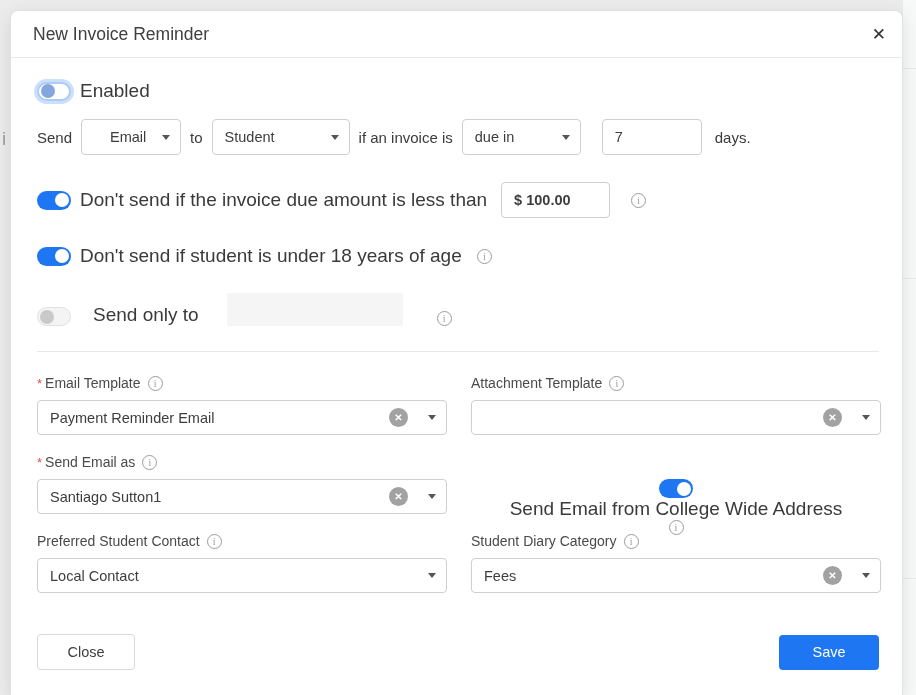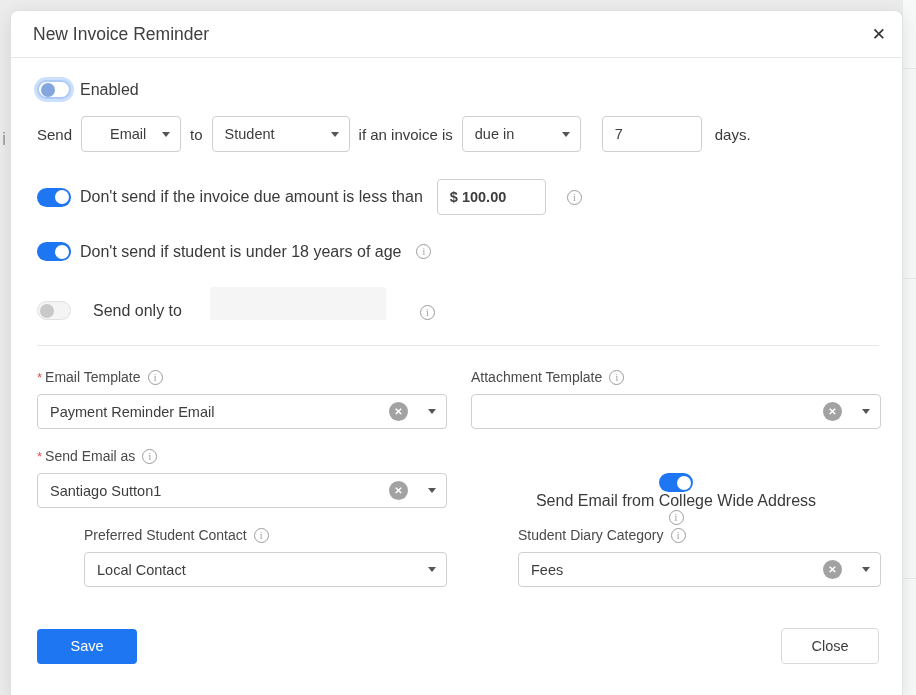--- a/index.html
+++ b/index.html
@@ -40,21 +40,21 @@
   .toggle.off { background:#f4f4f4; border:1px solid #e1e1e1; }
   .toggle.off .knob { left:2px; top:1.5px; background:#c9c9c9; }
   .toggle.focus-off {
     background:#fff; border:2px solid #aecbf7;
     box-shadow:0 0 0 3px #ccdffb;
   }
   .toggle.focus-off .knob { left:1.5px; top:0.8px; background:#84a6df; }
 
   
   .row { display:flex; align-items:center; }
-  .lbl { font-size:16px; color:#3a3a3a; }
+  .lbl { font-size:19px; color:#3a3a3a; }
 
   .enabled-row { margin-top:22px; gap:9px; }
 
   .send-row { margin-top:17px; gap:9px; }
   .send-row .words { font-size:15px; color:#3a3a3a; }
 
   
   .selbox {
     height:36px; border:1px solid #cfcfcf; border-radius:4px; background:#fff;
     display:flex; align-items:center; padding:0 10px 0 12px; cursor:pointer;
@@ -102,21 +102,21 @@
   .divider { border-top:1px solid #e8e8e8; margin-top:25px; }
 
   
   .grid { display:grid; grid-template-columns:410px 410px; column-gap:24px; margin-top:22px; }
   .cell { }
   .field-label { display:flex; align-items:center; gap:7px; font-size:14px; color:#4a4a4a; height:18px; }
   .req { color:#e25050; margin-right:-4px; font-size:13px; }
   .field-box { margin-top:8px; height:35px;justify-content:flex-end; }
   .cell-toggle { align-self:end; display:flex; align-items:center; height:35px;flex-direction:column; }
   .grid .cell { margin-bottom:18px; }
-  .grid .cell.no-mb { margin-bottom:0;margin-left:47px; }
+  .grid .cell.no-mb { margin-bottom:0; }
 
   
   .footer { display:flex; align-items:center; justify-content:space-between; margin-top:41px; }
   .btn { border-radius:4px; font-size:14.5px; cursor:pointer; font-family:"Liberation Sans", sans-serif; }
   .btn-close { width:98px; height:36px; background:#fff; border:1px solid #d9d9d9; color:#3d3d3d; }
   .btn-save { width:100px; height:35px; background:#1f76f2; border:none; color:#fff; }
 </style>
 </head>
 <body>
 
@@ -256,18 +256,18 @@
         <div class="selbox field-box">
           <span class="val">Fees</span>
           <span class="clear-circle">✕</span>
           <span class="caret"></span>
         </div>
       </div>
 
     </div>
 
     <div class="footer">
+      <button class="btn btn-close">Close</button>
       <button class="btn btn-save">Save</button>
-      <button class="btn btn-close">Close</button>
     </div>
 
   </div>
 </div>
 
 </body></html>

